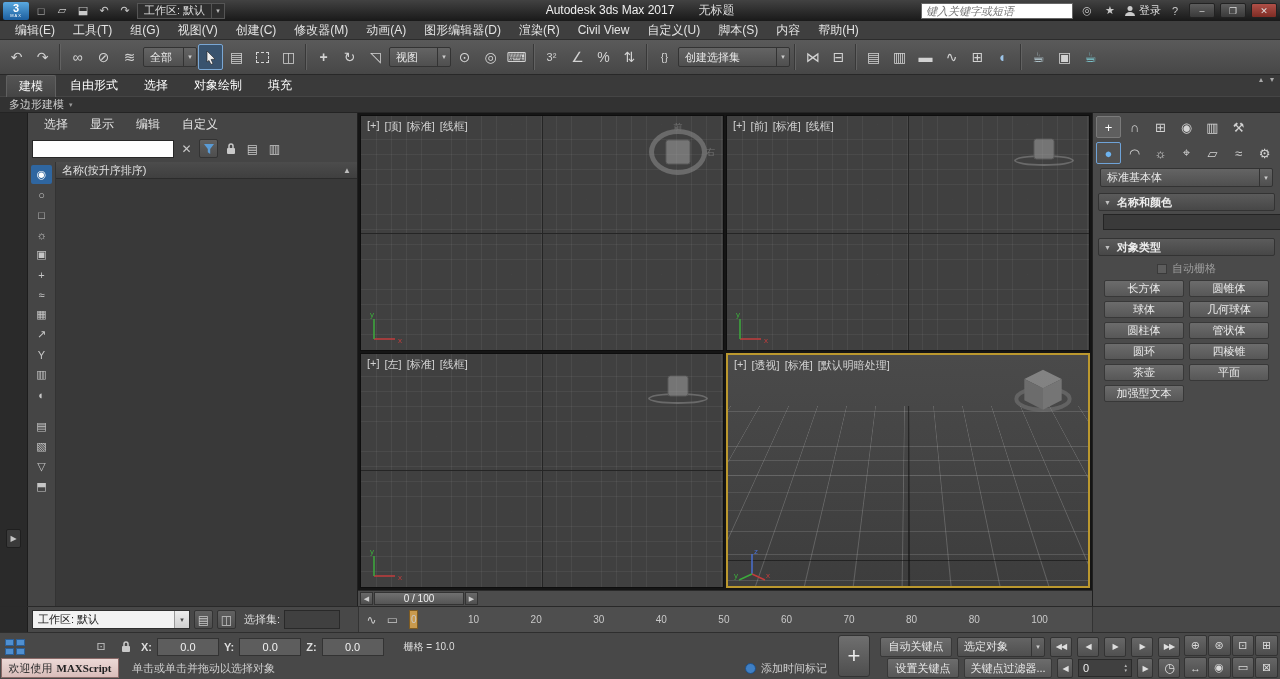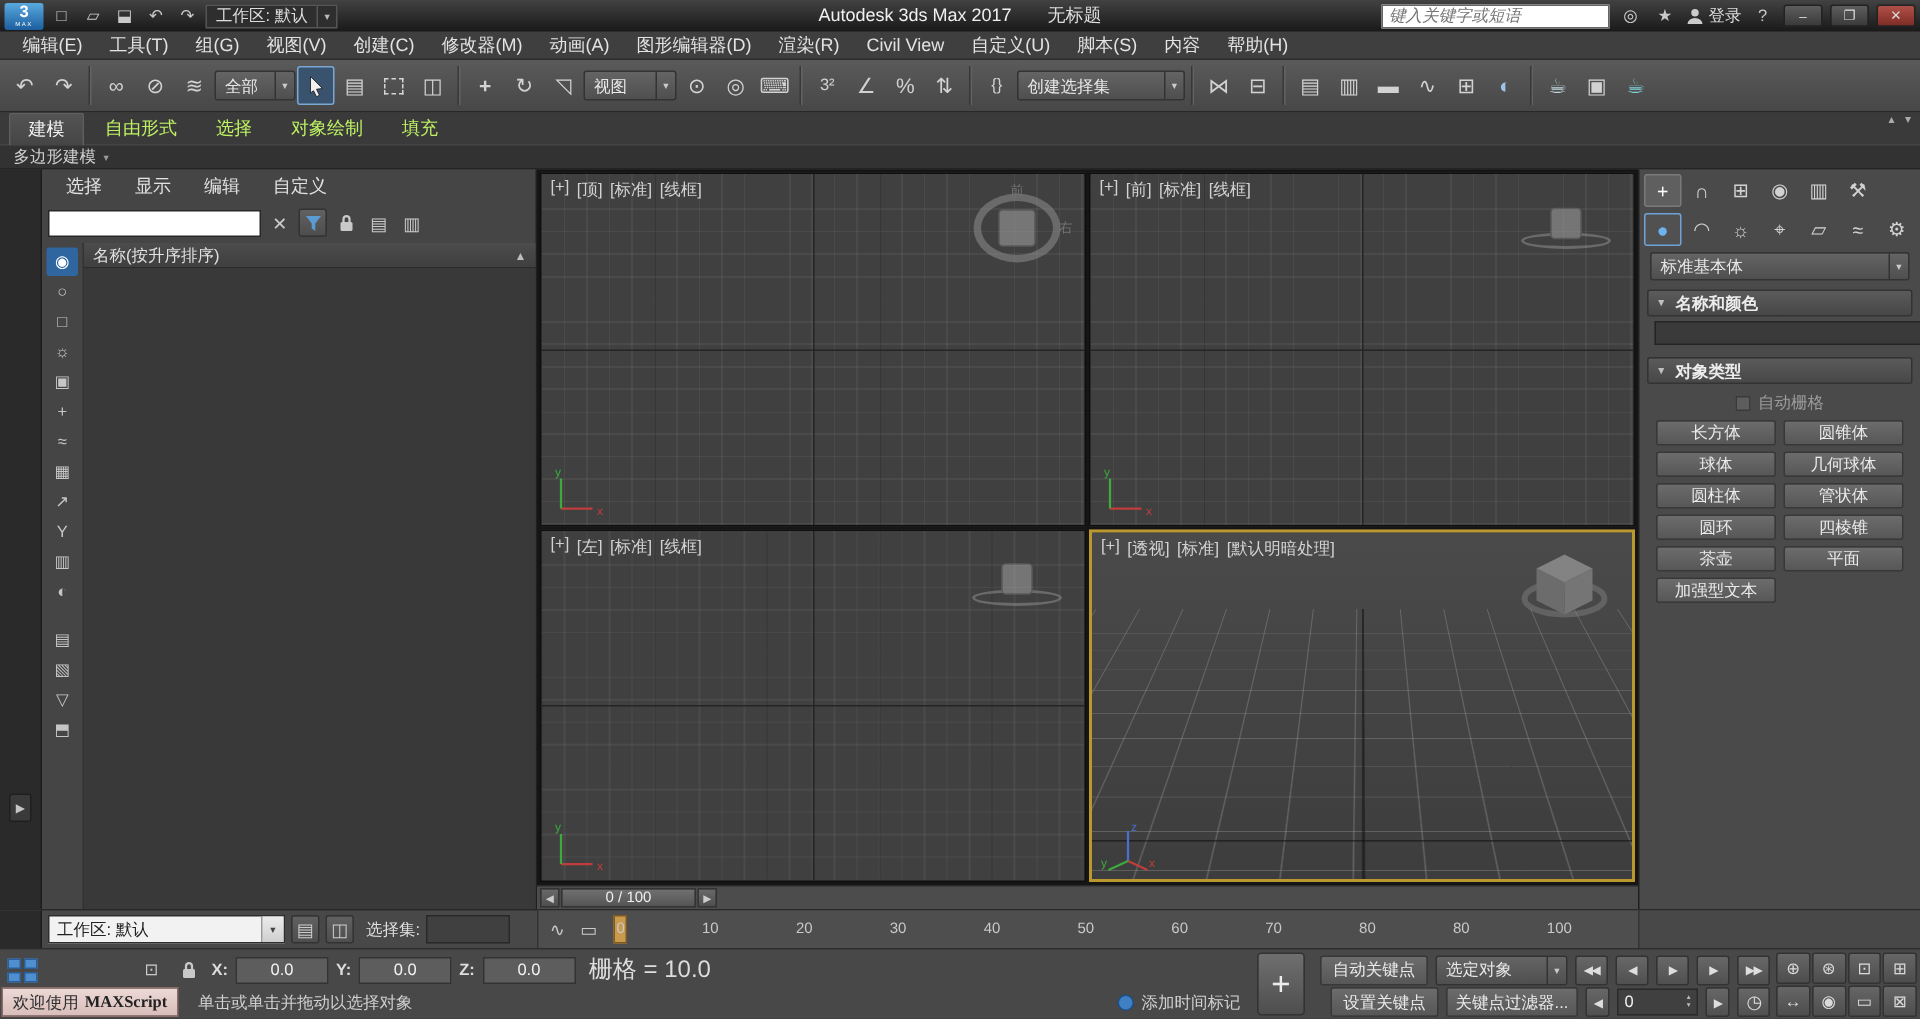--- a/index.html
+++ b/index.html
@@ -35,21 +35,21 @@
 .tbtn.small{font-size:11px}
 .sep{width:0;height:26px;border-left:1px solid #383838;border-right:1px solid #626262;margin:0 3px}
 .combo{height:20px;background:linear-gradient(#646464,#4f4f4f);border:1px solid #333;border-radius:2px;display:flex;align-items:center;font-size:11px;color:#e8e8e8}
 .combo .cv{padding:0 6px;flex:1;text-align:left;white-space:nowrap}
 .combo .ca{width:13px;height:100%;border-left:1px solid #333;display:flex;align-items:center;justify-content:center;font-size:7px;color:#ccc}
 .marquee{width:13px;height:11px;border:1px dashed #d5d5d5}
 
 
 .ribbon{background:#3a3a3a;flex:0 0 auto}
 .ribtabs{height:21px;display:flex;align-items:flex-start;padding:0 6px;gap:2px}
-.ribtab{padding:2px 12px;font-size:12px;color:#bef264;white-space:nowrap}
+.ribtab{padding:2px 12px;font-size:12px;color:#ffffff;white-space:nowrap}
 .ribtab.active{background:linear-gradient(#545454,#454545);border:1px solid #606060;border-bottom:none;color:#f2f2f2;border-radius:2px 2px 0 0}
 .rib-right{margin-left:auto;display:flex;gap:7px;color:#aaa;font-size:8px;align-items:center;margin-bottom:5px}
 .ribsub{height:17px;background:#323232;border-top:1px solid #454545;border-bottom:1px solid #242424;display:flex;align-items:center;padding:0 9px;gap:5px;font-size:11px;color:#cfcfcf}
 .ribsub .ca2{font-size:7px;color:#999}
 
 
 .main{flex:1;display:flex;min-height:0}
 .leftstrip{width:28px;background:#2a2a2a;border-right:1px solid #1d1d1d;position:relative;flex:0 0 auto}
 .strip-expand{position:absolute;bottom:58px;left:6px;width:15px;height:19px;color:#c5c5c5;font-size:8px;display:flex;align-items:center;justify-content:center;background:#3a3a3a;border:1px solid #1f1f1f;border-radius:2px}
 
@@ -143,21 +143,21 @@
 
 .bottomBC{height:47px;background:#484848;position:relative;border-top:1px solid #2e2e2e;flex:0 0 auto}
 .rowB{height:25px;display:flex;align-items:center;gap:5px;padding:2px 100px 0 0}
 .rowC{height:22px;display:flex;align-items:center;gap:5px;padding:0 100px 2px 0}
 .winlayout{width:26px;height:22px;margin-left:2px;display:grid;grid-template-columns:1fr 1fr;gap:2px;padding:3px;flex:0 0 auto}
 .winlayout span{background:#4f8fd0;border:1px solid #2c5f96}
 .statusbox{width:298px;height:19px;background:#404040;border:1px solid #2a2a2a;display:flex;align-items:center;padding:0 6px;font-size:11px;color:#dadada;flex:0 0 auto;white-space:nowrap}
 .mini{width:20px;height:19px;display:flex;align-items:center;justify-content:center;color:#c9c9c9;font-size:11px;border-radius:2px}
 .coordlbl{font-size:11px;color:#ddd;font-weight:bold}
 .coordbox{width:62px;height:18px;background:#5d5d5d;border:1px solid #333;display:flex;align-items:center;justify-content:center;font-size:11px;color:#f2f2f2}
-.gridlabel{font-size:16px;color:#ddd;margin:0 4px;white-space:nowrap}
+.gridlabel{font-size:10px;color:#ddd;margin:0 15px;white-space:nowrap}
 .bigplus{position:absolute;left:838px;top:2px;width:32px;height:42px;background:linear-gradient(#6f6f6f,#4e4e4e);border:1px solid #333;border-radius:3px;display:flex;align-items:center;justify-content:center;font-size:22px;color:#ececec;z-index:2}
 .keybtn{width:72px;height:20px;background:linear-gradient(#6c6c6c,#575757);border:1px solid #383838;border-radius:2px;font-size:11px;color:#eaeaea;display:flex;align-items:center;justify-content:center;white-space:nowrap;flex:0 0 auto}
 .selcombo{width:88px;height:20px;flex:0 0 auto}
 .playbtn{width:22px;height:20px;background:linear-gradient(#676767,#505050);border:1px solid #333;border-radius:2px;display:flex;align-items:center;justify-content:center;font-size:8px;color:#dedede;flex:0 0 auto;letter-spacing:-1px}
 .maxscript{width:118px;height:20px;margin-left:1px;background:linear-gradient(#ecd9d6,#d9bdba);border:1px solid #8a6a68;display:flex;align-items:center;justify-content:center;gap:4px;color:#2e2e2e;font-size:11px;flex:0 0 auto;white-space:nowrap}
 .maxscript b{font-family:"Liberation Serif",serif;color:#222}
 .prompt{font-size:11px;color:#cfcfcf;margin-left:8px;white-space:nowrap}
 .timetag{display:flex;align-items:center;gap:5px;font-size:11px;color:#cfcfcf;margin-left:auto;margin-right:55px;white-space:nowrap}
 .tagicon{width:11px;height:11px;border-radius:50%;background:#3f7fc4;border:1px solid #1e4f86}
 .framebox{width:54px;height:18px;background:#404040;border:1px solid #2a2a2a;display:flex;align-items:center;font-size:11px;color:#efefef;padding:0 4px;flex:0 0 auto}

